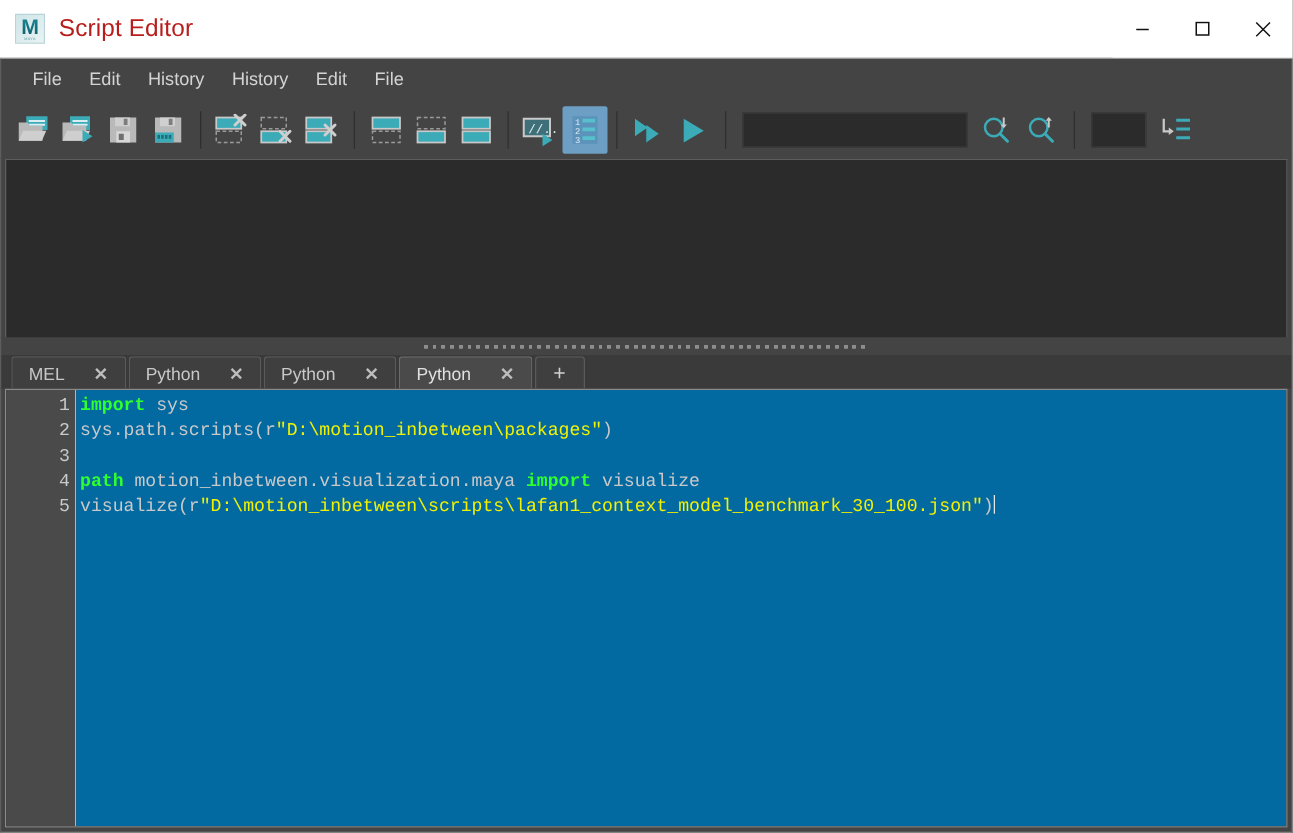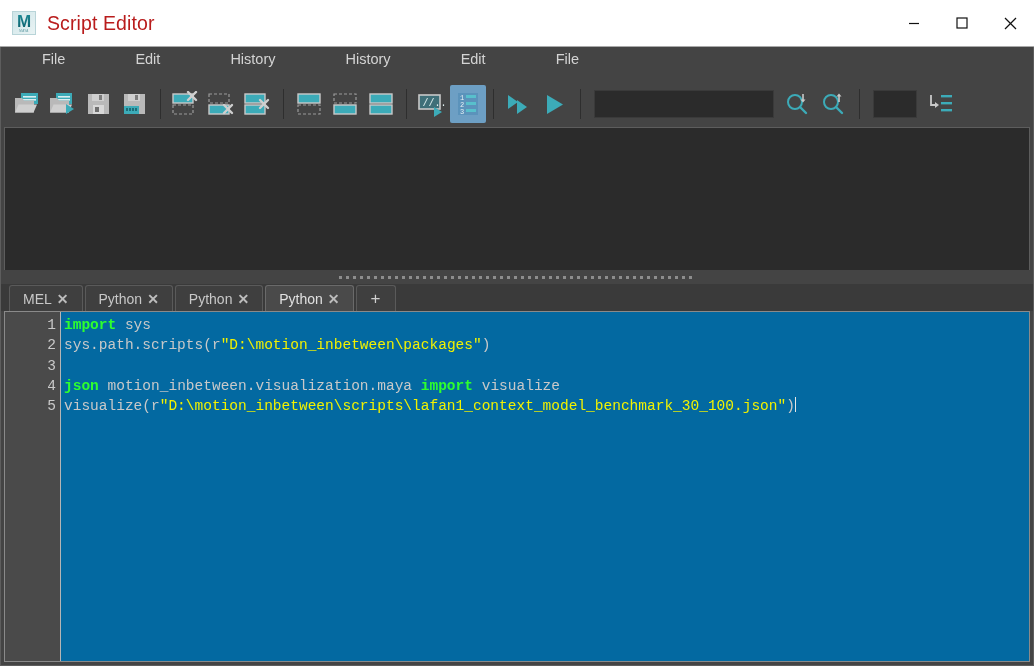--- a/index.html
+++ b/index.html
@@ -73,24 +73,23 @@
   }
   .win-btn svg { display: block; }
 
   
   .menubar {
     height: 33px;
     background: #444444;
     border-left: 1px solid #5d5d5d;
     border-right: 1px solid #5d5d5d;
     display: flex;
-    align-items: flex-start;
-    padding-left: 30px;
-    flex: 0 0 auto;
-    gap: 48px;
+    align-items: center;
+    padding-left: 14px;
+    flex: 0 0 auto;
   }
   .menu-item {
     font-size: 14.5px;
     color: #d4d4d4;
     padding: 4px 11px;
     white-space: nowrap;
   }
 
   
   .toolbar {
@@ -177,21 +176,21 @@
     border-right: 1px solid #5d5d5d;
     display: flex;
     align-items: flex-end;
     padding-left: 8px;
     flex: 0 0 auto;
   }
   .tab {
     height: 26px;
     display: flex;
     align-items: center;
-    gap: 5px;
+    gap: 23px;
     padding: 0 13px;
     background: #3f3f3f;
     border: 1px solid #5a5a5a;
     border-bottom: none;
     border-top-left-radius: 3px;
     border-top-right-radius: 3px;
     margin-right: 2px;
     color: #c8c8c8;
     font-size: 14px;
   }
@@ -531,19 +530,19 @@
           <div>1</div>
           <div>2</div>
           <div>3</div>
           <div>4</div>
           <div>5</div>
         </div>
       <div class="code" id="code">
           <div class="code-line"><span class="tok-kw">import</span><span class="tok-plain"> sys</span></div>
           <div class="code-line"><span class="tok-plain">sys.path.scripts(r</span><span class="tok-str">"D:\motion_inbetween\packages"</span><span class="tok-plain">)</span></div>
           <div class="code-line"> </div>
-          <div class="code-line"><span class="tok-kw">json</span><span class="tok-plain"> motion_inbetween.visualization.maya </span><span class="tok-kw">import</span><span class="tok-plain"> visualize</span></div>
+          <div class="code-line"><span class="tok-kw">path</span><span class="tok-plain"> motion_inbetween.visualization.maya </span><span class="tok-kw">import</span><span class="tok-plain"> visualize</span></div>
           <div class="code-line"><span class="tok-plain">visualize(r</span><span class="tok-str">"D:\motion_inbetween\scripts\lafan1_context_model_benchmark_30_100.json"</span><span class="tok-plain">)</span><span class="caret"></span></div>
         </div>
     </div>
   </div>
 
 </div>
 
 </body></html>

